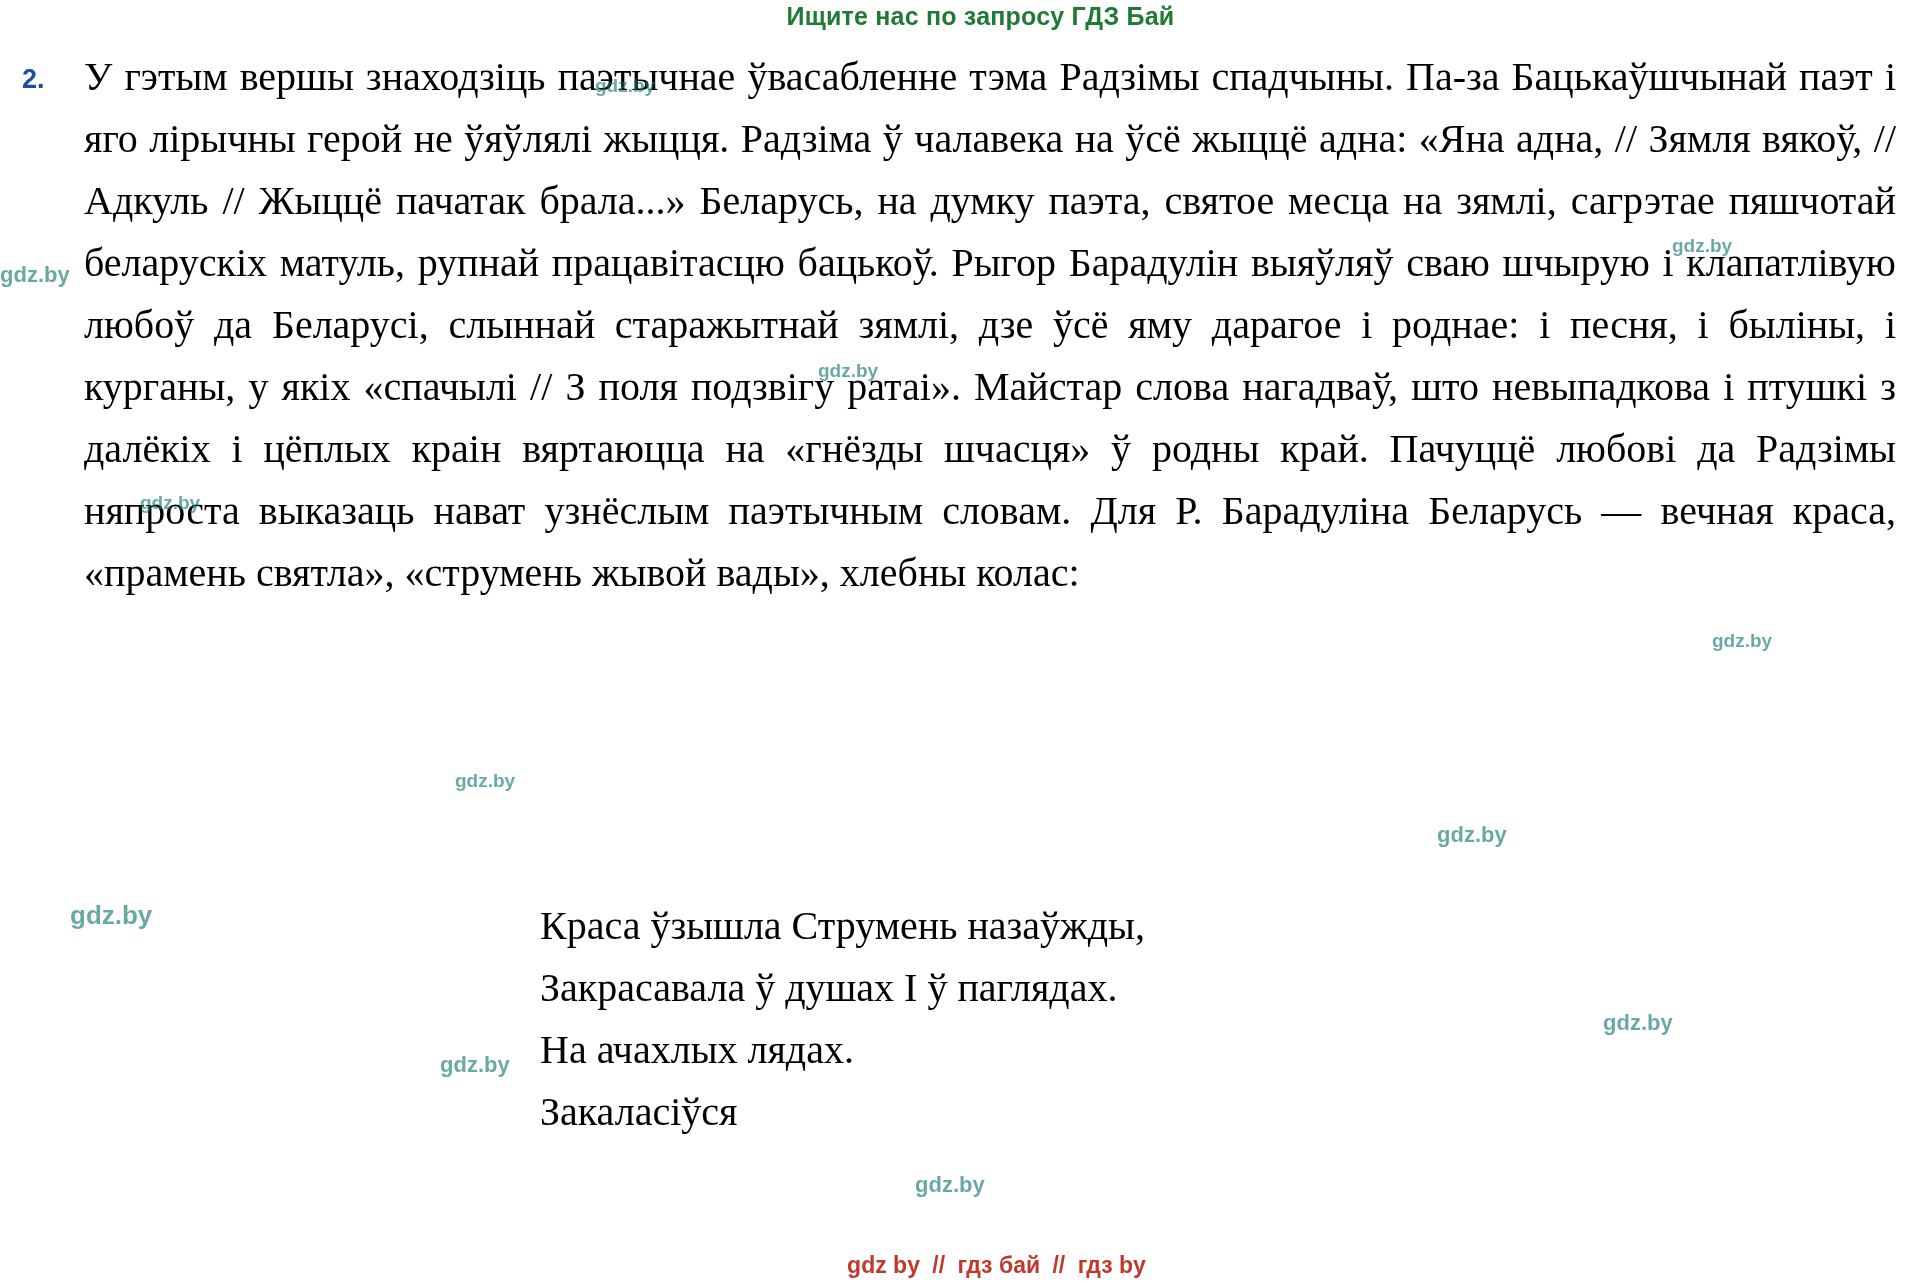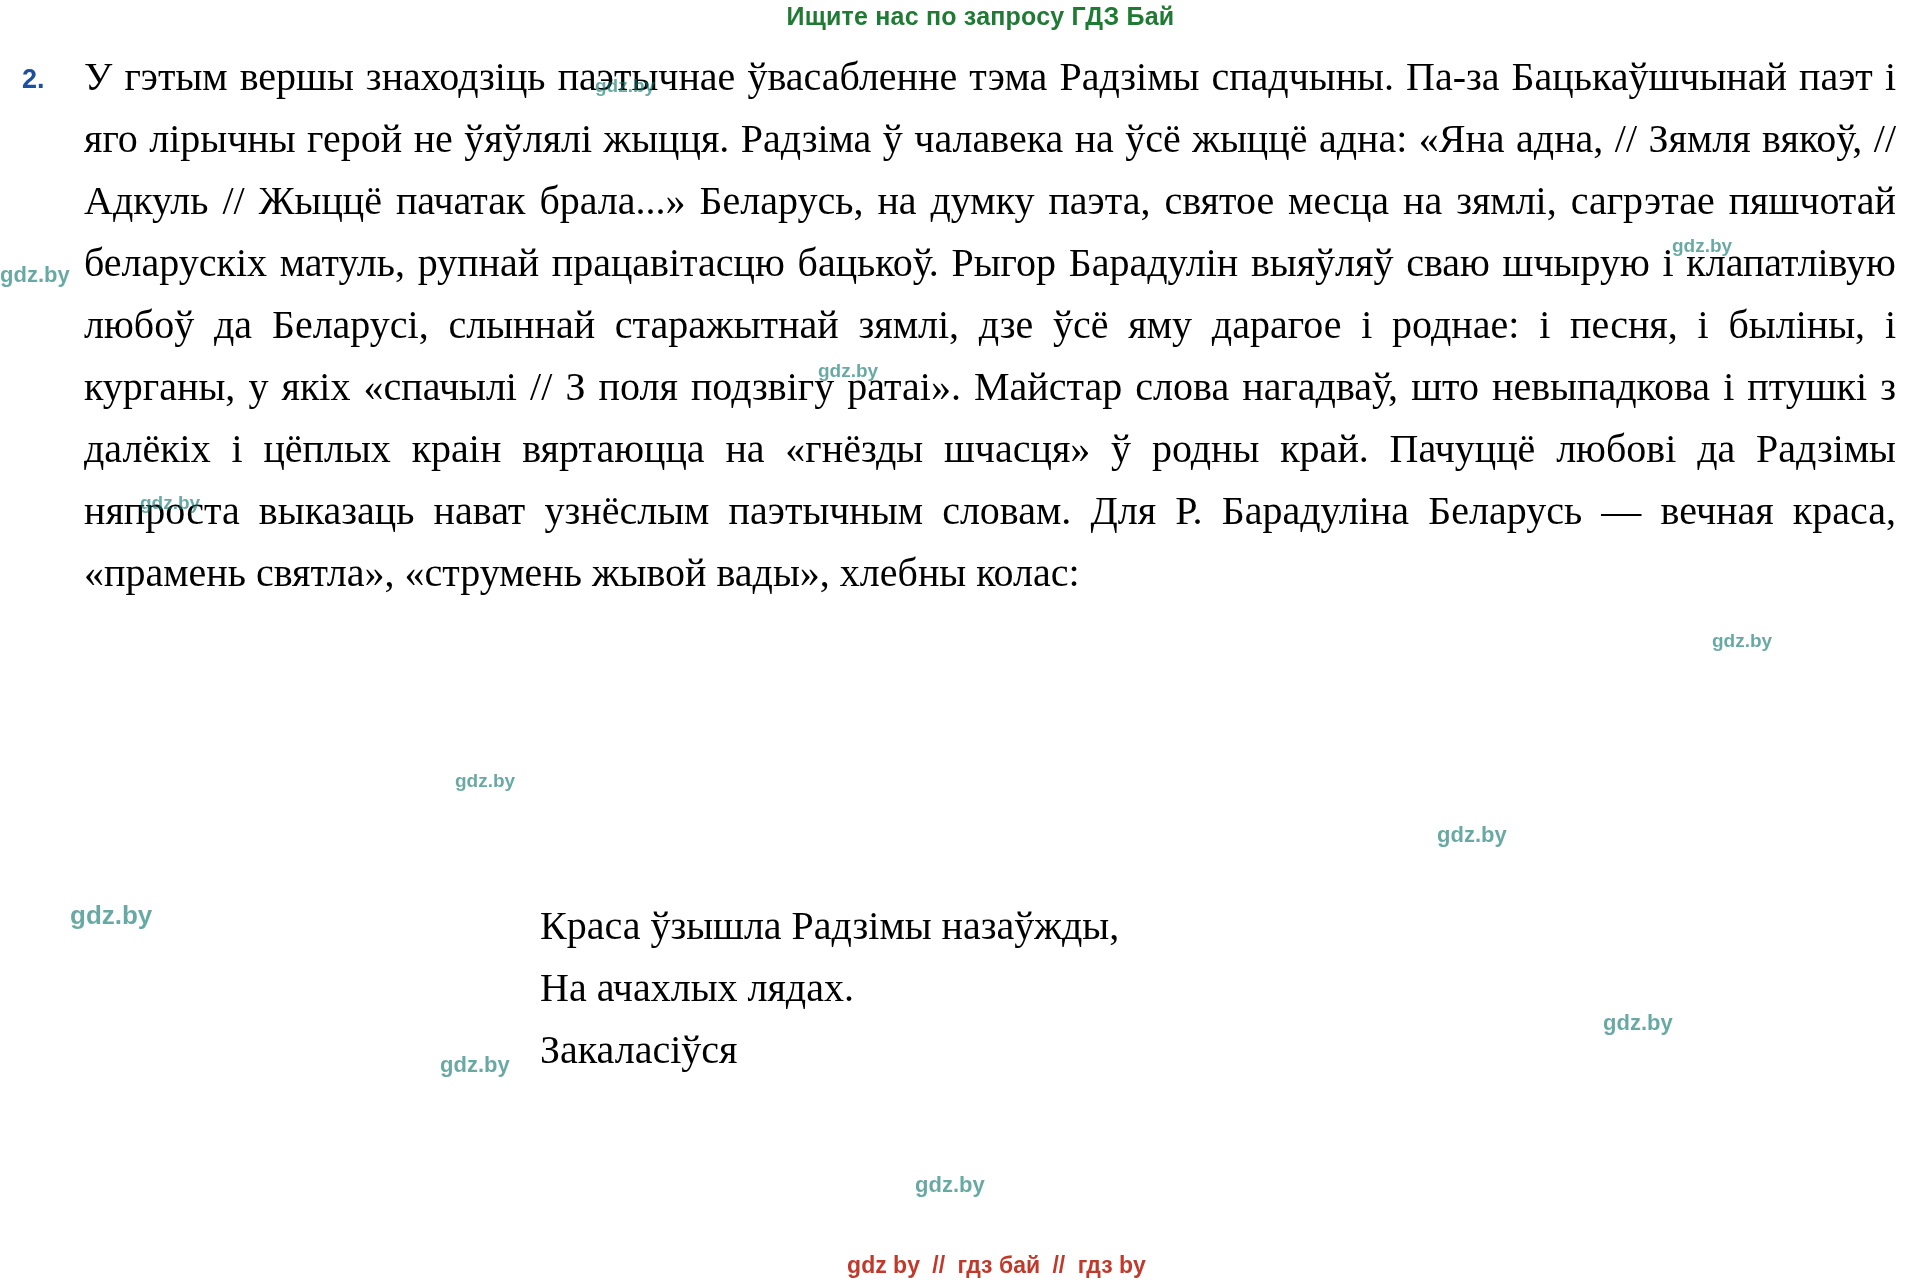--- a/index.html
+++ b/index.html
@@ -115,21 +115,22 @@
 <div class="page">
 
   <div class="top-banner">Ищите нас по запросу ГДЗ Бай</div>
 
   <div class="content">
     <span class="item-number">2.</span>
     <p class="para">У гэтым вершы знаходзіць паэтычнае ўвасабленне тэма Радзімы спадчыны. Па-за Бацькаўшчынай паэт і яго лірычны герой не ўяўлялі жыцця. Радзіма ў чалавека на ўсё жыццё адна: «Яна адна, // Зямля вякоў, // Адкуль // Жыццё пачатак брала...» Беларусь, на думку паэта, святое месца на зямлі, сагрэтае пяшчотай беларускіх матуль, рупнай працавітасцю бацькоў. Рыгор Барадулін выяўляў сваю шчырую і клапатлівую любоў да Беларусі, слыннай старажытнай зямлі, дзе ўсё яму дарагое і роднае: і песня, і быліны, і курганы, у якіх «спачылі // З поля подзвігу ратаі». Майстар слова нагадваў, што невыпадкова і птушкі з далёкіх і цёплых краін вяртаюцца на «гнёзды шчасця» ў родны край. Пачуццё любові да Радзімы няпроста выказаць нават узнёслым паэтычным словам. Для Р. Барадуліна Беларусь — вечная краса, «прамень святла», «струмень жывой вады», хлебны колас:</p>
   </div>
 
   <div class="verse">
-    <div class="vline">Краса ўзышла Радзімы назаўжды,</div>
+    <div class="vline">Краса ўзышла Струмень назаўжды,</div>
+    <div class="vline">Закрасавала ў душах І ў паглядах.</div>
     <div class="vline">На ачахлых лядах.</div>
     <div class="vline">Закаласіўся</div>
   </div>
 
   <div class="footer">
     <span>gdz by</span>
     <span class="sep">//</span>
     <span>гдз бай</span>
     <span class="sep">//</span>
     <span>гдз by</span>

